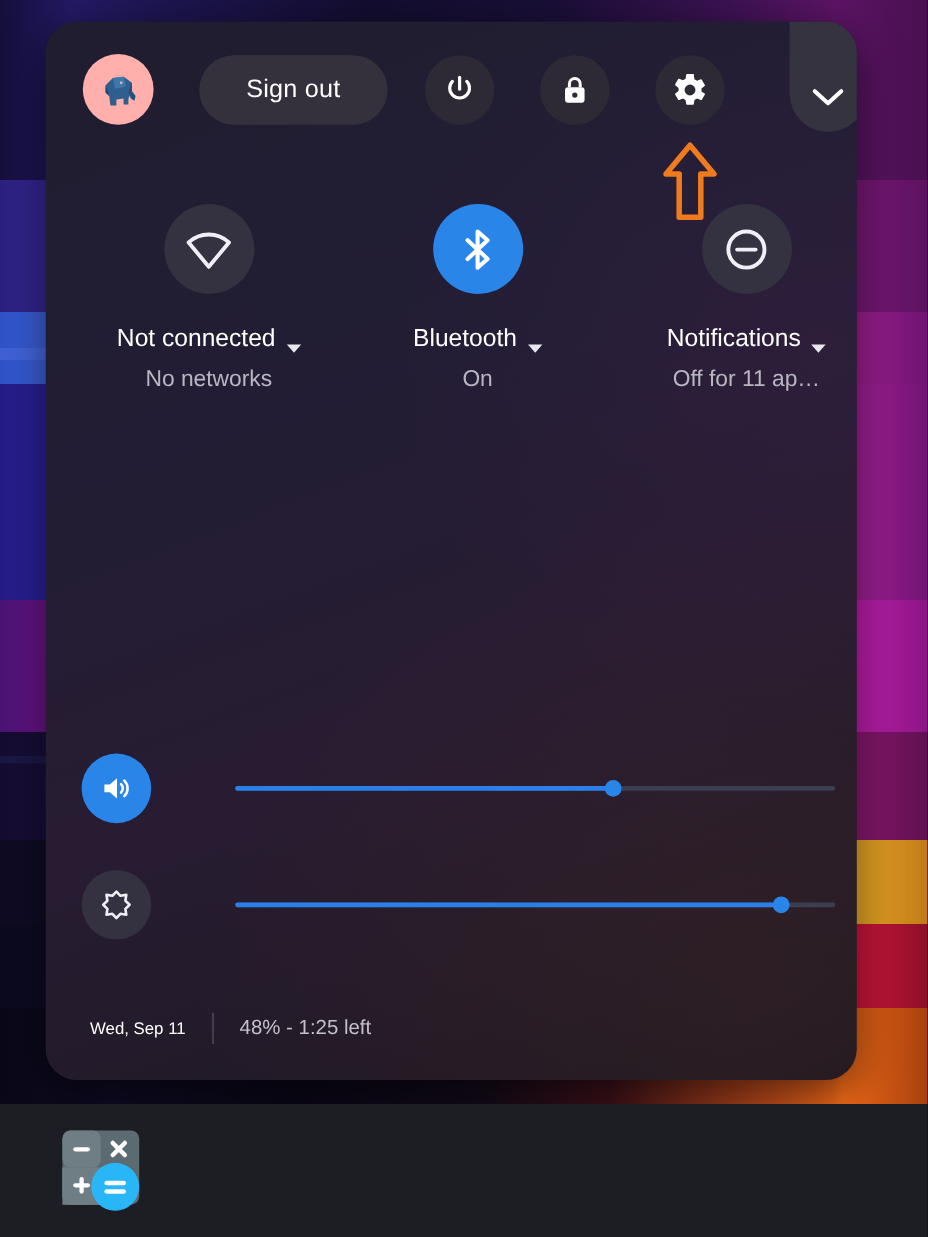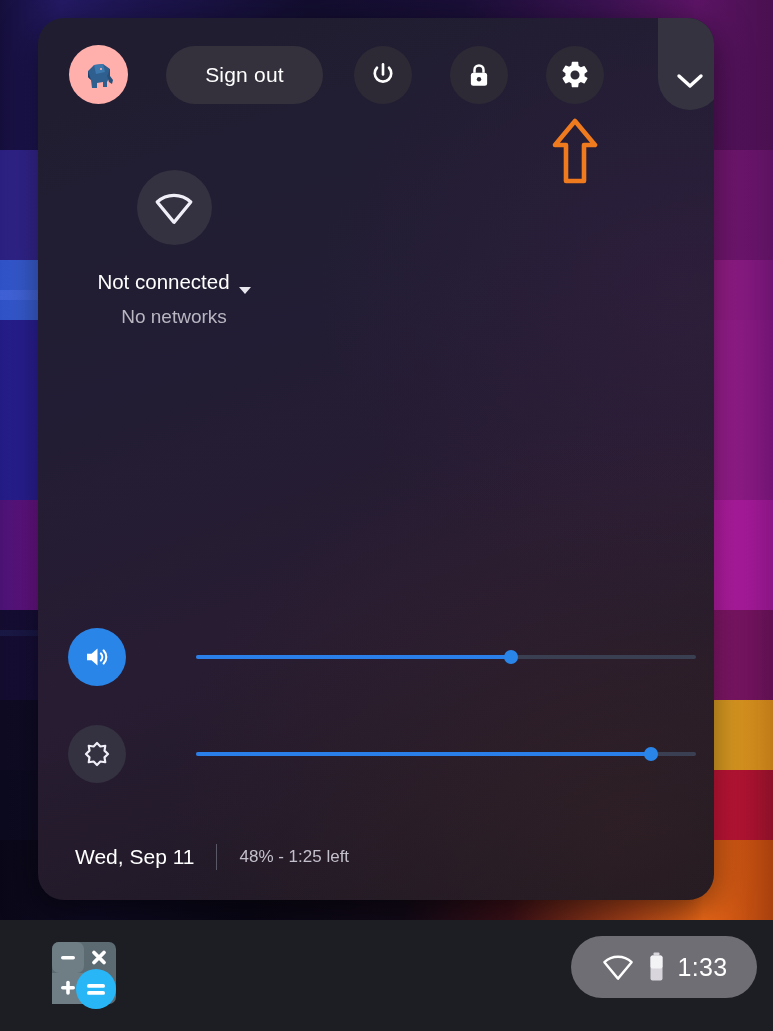--- a/index.html
+++ b/index.html
@@ -166,21 +166,21 @@
     position: absolute; top: 0; width: 14px; height: 14px;
     border-radius: 50%; background: #2a85e8; transform: translateX(-7px);
   }
 
   
   .qs-footer {
     position: absolute; left: 0; bottom: 0; right: 0; height: 86px;
     display: flex; align-items: center; padding-left: 37px;
     z-index: 3;
   }
-  .footer-date { color: #ffffff; font-size: 21px; }
+  .footer-date { color: #ffffff; font-size: 14px; }
   .footer-divider {
     width: 1px; height: 26px; background: #5a5766;
     margin: 0 22px;
   }
   .footer-battery { color: #c3c0cb; font-size: 17px; }
 
   
   #arrow-annotation {
     position: absolute; left: 551px; top: 118px;
     width: 48px; height: 66px; z-index: 9;
@@ -277,21 +277,46 @@
               <path d="M2.4 8.6 A14 14 0 0 1 21.6 8.6 L12 20.2 Z" stroke="#f0eef6" stroke-width="1.85" fill="none" stroke-linejoin="round"></path>
             </svg>
           </div>
           <div class="tile-label">
             <span>Not connected</span>
             <span class="caret"></span>
           </div>
           <div class="tile-sub">No networks</div>
         </div>
 
-
+        <div class="tile col1">
+          <div class="tile-icon on">
+            <svg width="40" height="40" viewBox="0 0 24 24">
+              <path d="M7 7.3 L17 16.7 L12 21 L12 3 L17 7.3 L7 16.7" stroke="#fff" stroke-width="2.05" fill="none" stroke-linecap="round" stroke-linejoin="round"></path>
+            </svg>
+          </div>
+          <div class="tile-label">
+            <span>Bluetooth</span>
+            <span class="caret"></span>
+          </div>
+          <div class="tile-sub">On</div>
+        </div>
+
+        <div class="tile col2">
+          <div class="tile-icon">
+            <svg width="42" height="42" viewBox="0 0 24 24">
+              <circle cx="12" cy="12" r="8.6" stroke="#f0eef6" stroke-width="1.85" fill="none"></circle>
+              <path d="M7.6 12 H16.4" stroke="#f0eef6" stroke-width="1.85" stroke-linecap="round"></path>
+            </svg>
+          </div>
+          <div class="tile-label">
+            <span>Notifications</span>
+            <span class="caret"></span>
+          </div>
+          <div class="tile-sub">Off for 11 ap…</div>
+        </div>
       </div>
 
     </div>
 
     <div class="sliders">
 
       <div class="slider-row">
         <button class="slider-knob-btn on">
           <svg width="30" height="30" viewBox="0 0 24 24">
             <path d="M4 9.4 H7.6 L12.4 5.2 V18.8 L7.6 14.6 H4 Z" fill="#fff"></path>
@@ -342,25 +367,14 @@
       <rect x="11" y="16" width="14" height="3.6" rx="1.8" fill="#fff"></rect>
       <path d="M44 12.5 L54 22.5 M54 12.5 L44 22.5" stroke="#fff" stroke-width="3.8" stroke-linecap="round"></path>
       <rect x="11" y="46" width="14" height="3.6" rx="1.8" fill="#fff"></rect>
       <rect x="16.2" y="40.8" width="3.6" height="14" rx="1.8" fill="#fff"></rect>
       <circle cx="46" cy="49" r="20" fill="#29b6f6"></circle>
       <rect x="37" y="44" width="18" height="3.8" rx="1.9" fill="#fff"></rect>
       <rect x="37" y="51" width="18" height="3.8" rx="1.9" fill="#fff"></rect>
     </svg>
   </div>
 
-  <div id="status-tray">
-    <svg width="34" height="34" viewBox="0 0 24 24">
-      <path d="M2.4 8.6 A14 14 0 0 1 21.6 8.6 L12 20.2 Z" stroke="#ffffff" stroke-width="1.7" fill="none" stroke-linejoin="round"></path>
-    </svg>
-    <svg width="17" height="32" viewBox="0 0 17 32">
-      <rect x="5.5" y="1.5" width="6" height="3" rx="1" fill="#d8d6dc"></rect>
-      <rect x="2.5" y="4.5" width="12" height="25" rx="2" fill="#d8d6dc"></rect>
-      <rect x="2.5" y="4.5" width="12" height="13" rx="2" fill="#f3f2f5"></rect>
-    </svg>
-    <span class="tray-time">1:33</span>
-  </div>
 
 </div>
 
 </body></html>

